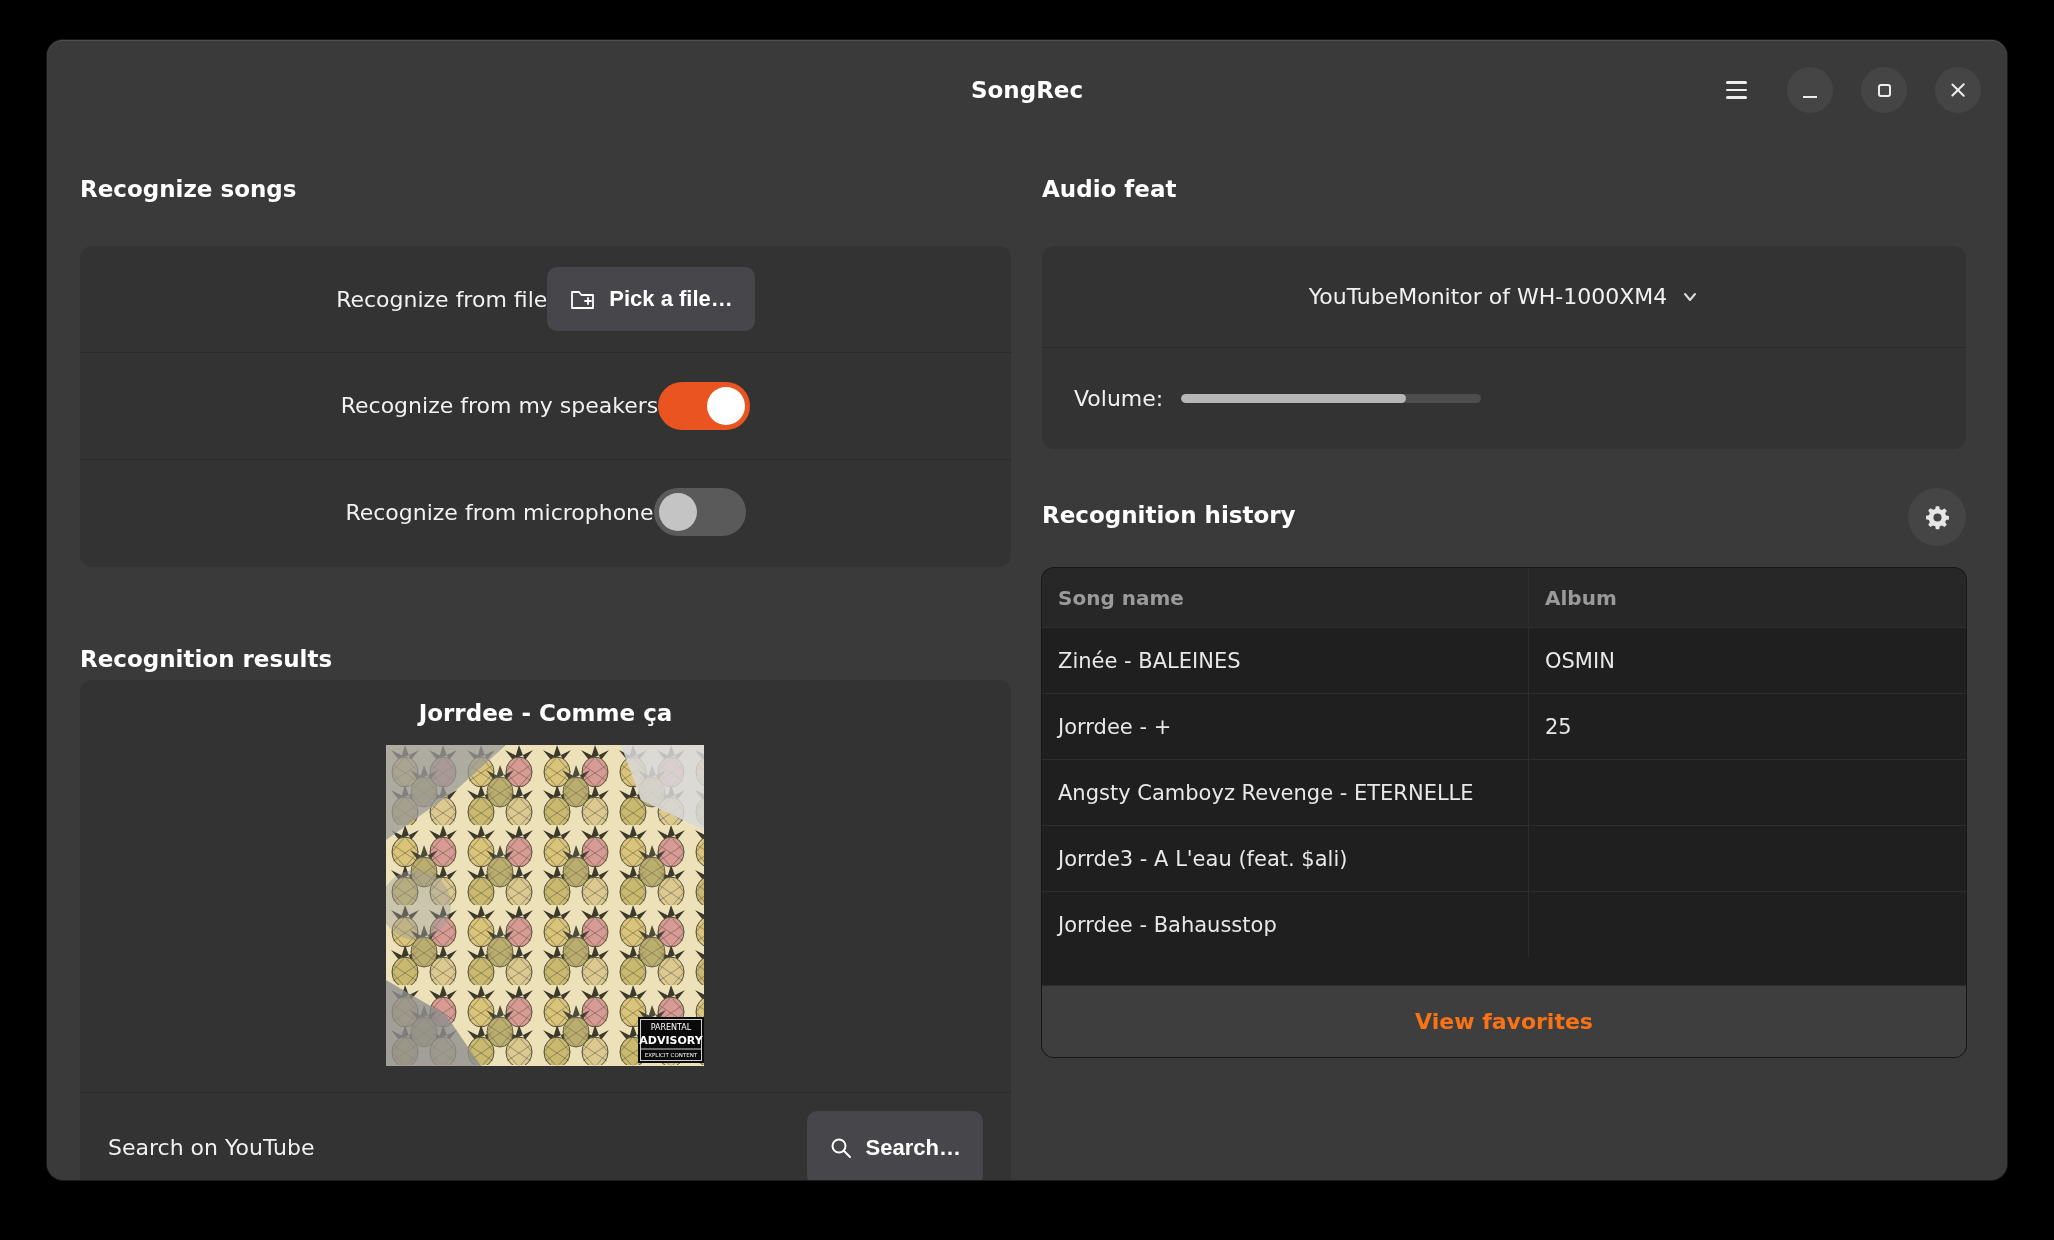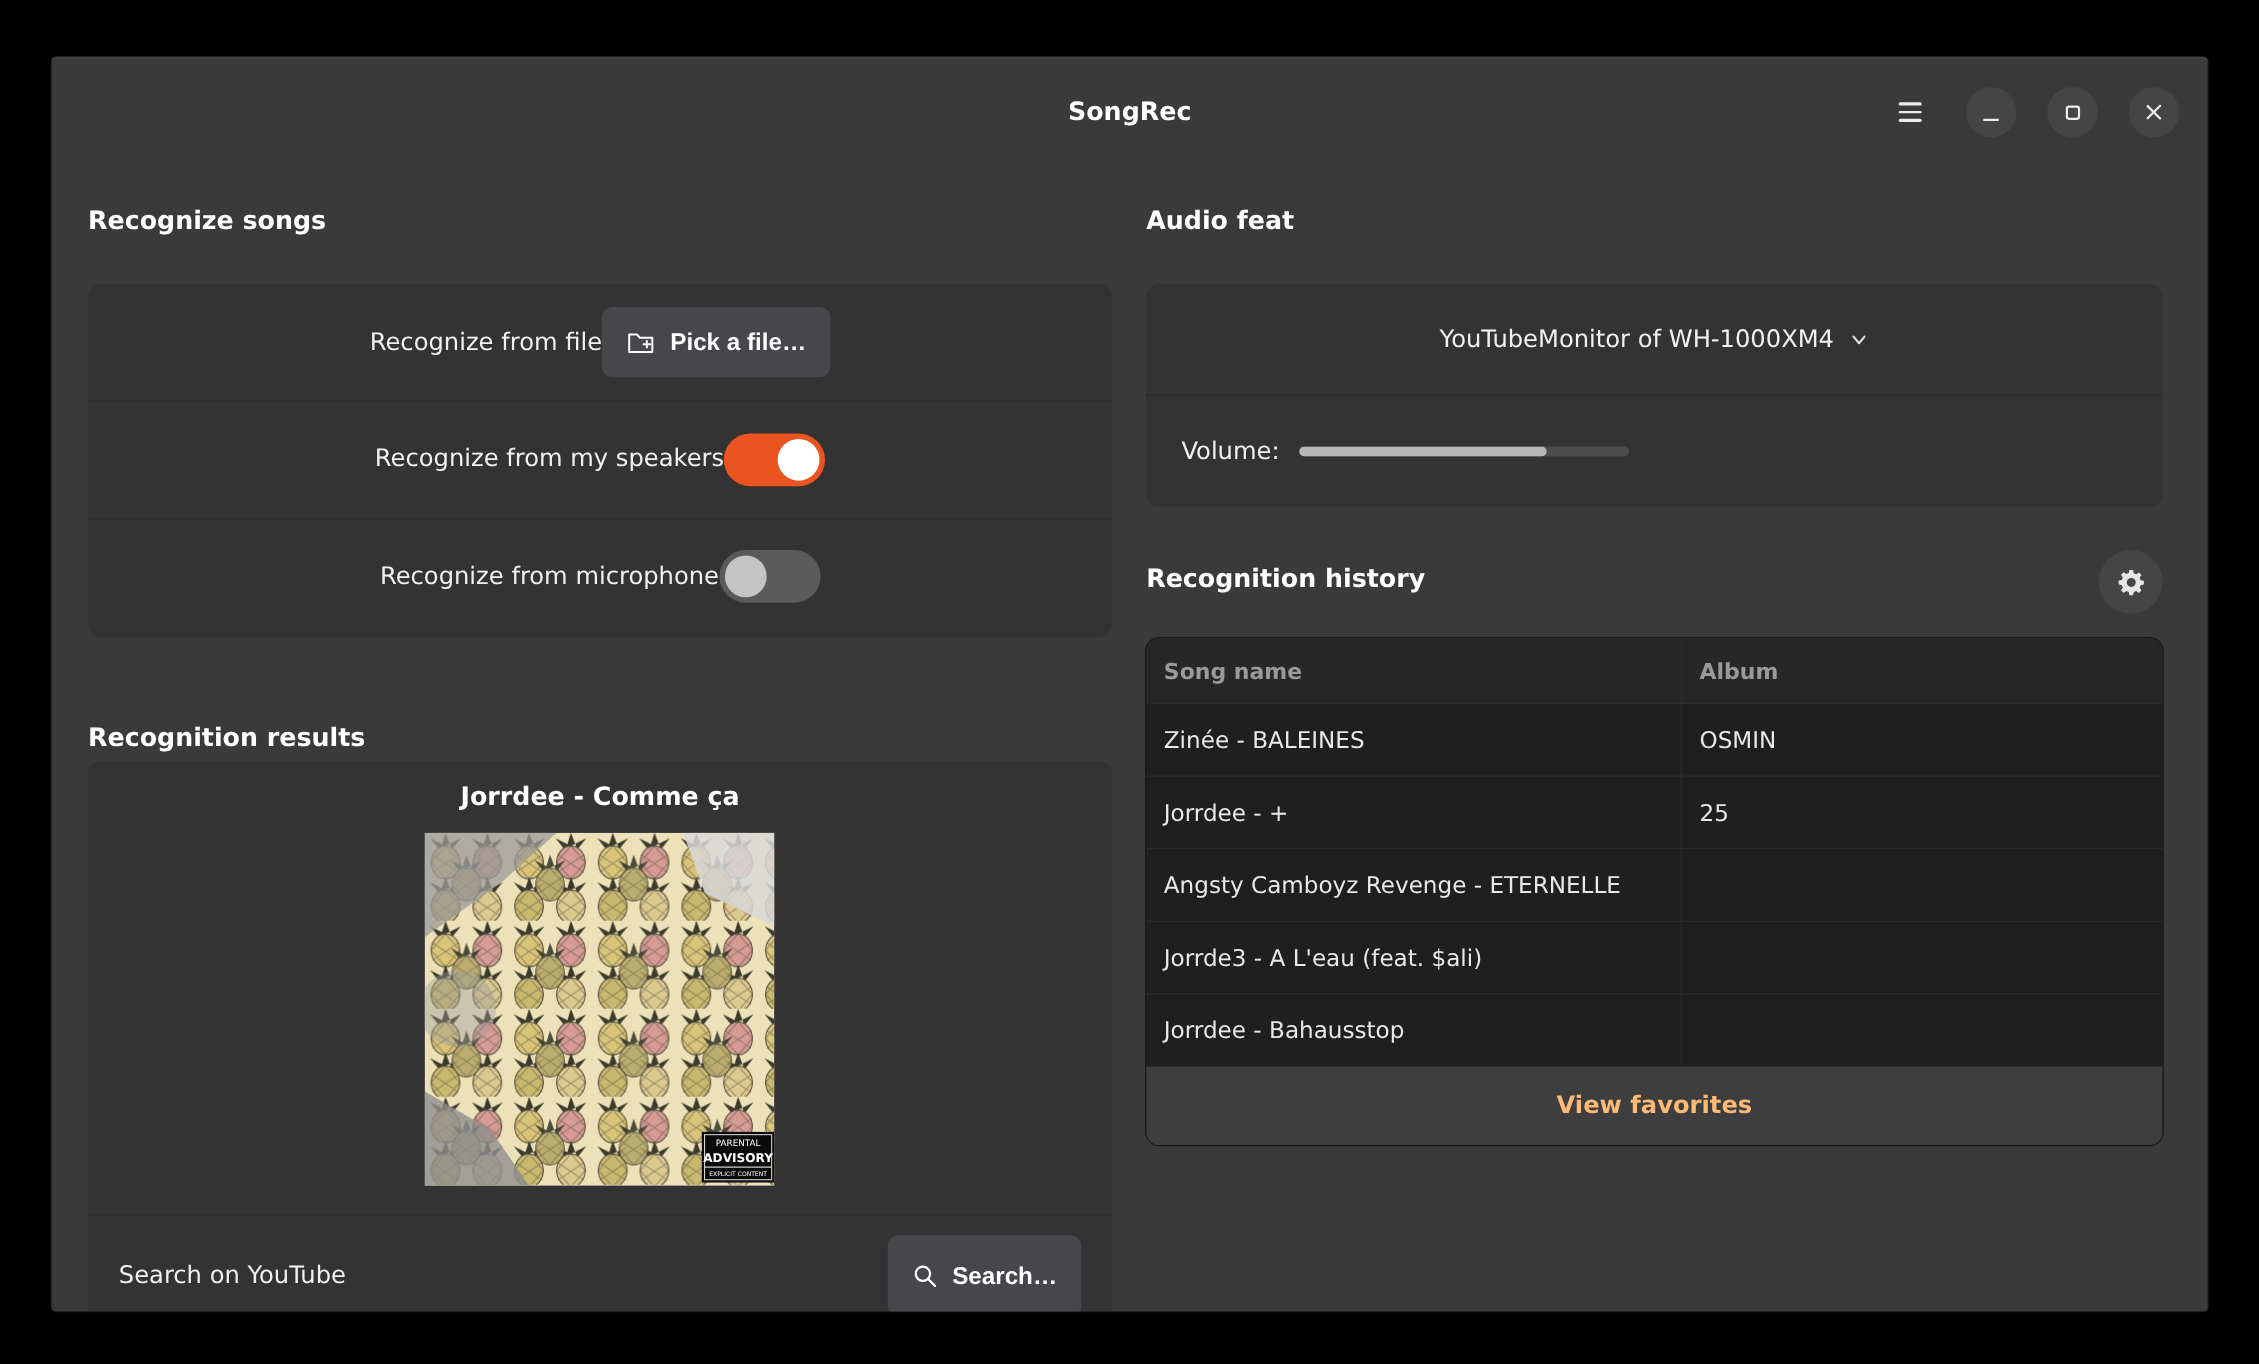--- a/index.html
+++ b/index.html
@@ -1,19 +1,19 @@
 <!DOCTYPE html>
 <html style="--accent: #E95420;"><head>
 <meta charset="utf-8">
 <style>
   * { margin:0; padding:0; box-sizing:border-box; }
   html,body { width:2054px; height:1240px; background:#000; overflow:hidden;
               font-family:"DejaVu Sans","Liberation Sans",sans-serif; }
-  .window { position:absolute; left:47px; top:52px; width:1960px; height:1140px;
-            background:#3a3a3a; border-radius:4px; overflow:hidden; color:#fff;
+  .window { position:absolute; left:47px; top:40px; width:1960px; height:1140px;
+            background:#3a3a3a; border-radius:16px; overflow:hidden; color:#fff;
             box-shadow:0 0 0 1px #1a1a1a, inset 0 1px 0 #4f4f4f; }
 
   
   .headerbar { position:absolute; left:0; top:0; right:0; height:100px; }
   .win-title { position:absolute; left:0; right:0; top:0; height:100px;
                display:flex; align-items:center; justify-content:center;
                font-weight:bold; font-size:23px; color:#fff; }
   .header-controls { position:absolute; right:26px; top:0; height:100px;
                      display:flex; align-items:center; gap:28px; }
   .menu-btn { width:46px; height:46px; border-radius:50%; display:flex; flex-direction:column;
@@ -82,21 +82,21 @@
                   box-shadow:0 0 0 1px #181818; }
   .trow { display:flex; height:66px; }
   .trow + .trow { border-top:1px solid #2d2d2d; }
   .thead { height:59px; background:#272727; }
   .tcell { display:flex; align-items:center; padding-left:16px; font-size:21px; color:#e8e8e8; }
   .thead .tcell { font-weight:bold; font-size:20px; color:#9a9a9a; }
   .c1 { width:487px; border-right:1px solid #2d2d2d; }
   .c2 { flex:1; }
   .favorites { height:72px; background:#3e3e3e; border-top:1px solid #2d2d2d;
                display:flex; align-items:center; justify-content:center;
-               font-weight:bold; font-size:22px; color:#fdba74; cursor:pointer; }
+               font-weight:bold; font-size:22px; color:#f97316; cursor:pointer;margin-top:28px; }
 
   .icon { flex:none; display:block; }
 </style>
 </head>
 <body>
 
 <div class="window">
 
   <div class="headerbar">
     <div class="win-title">SongRec</div>

